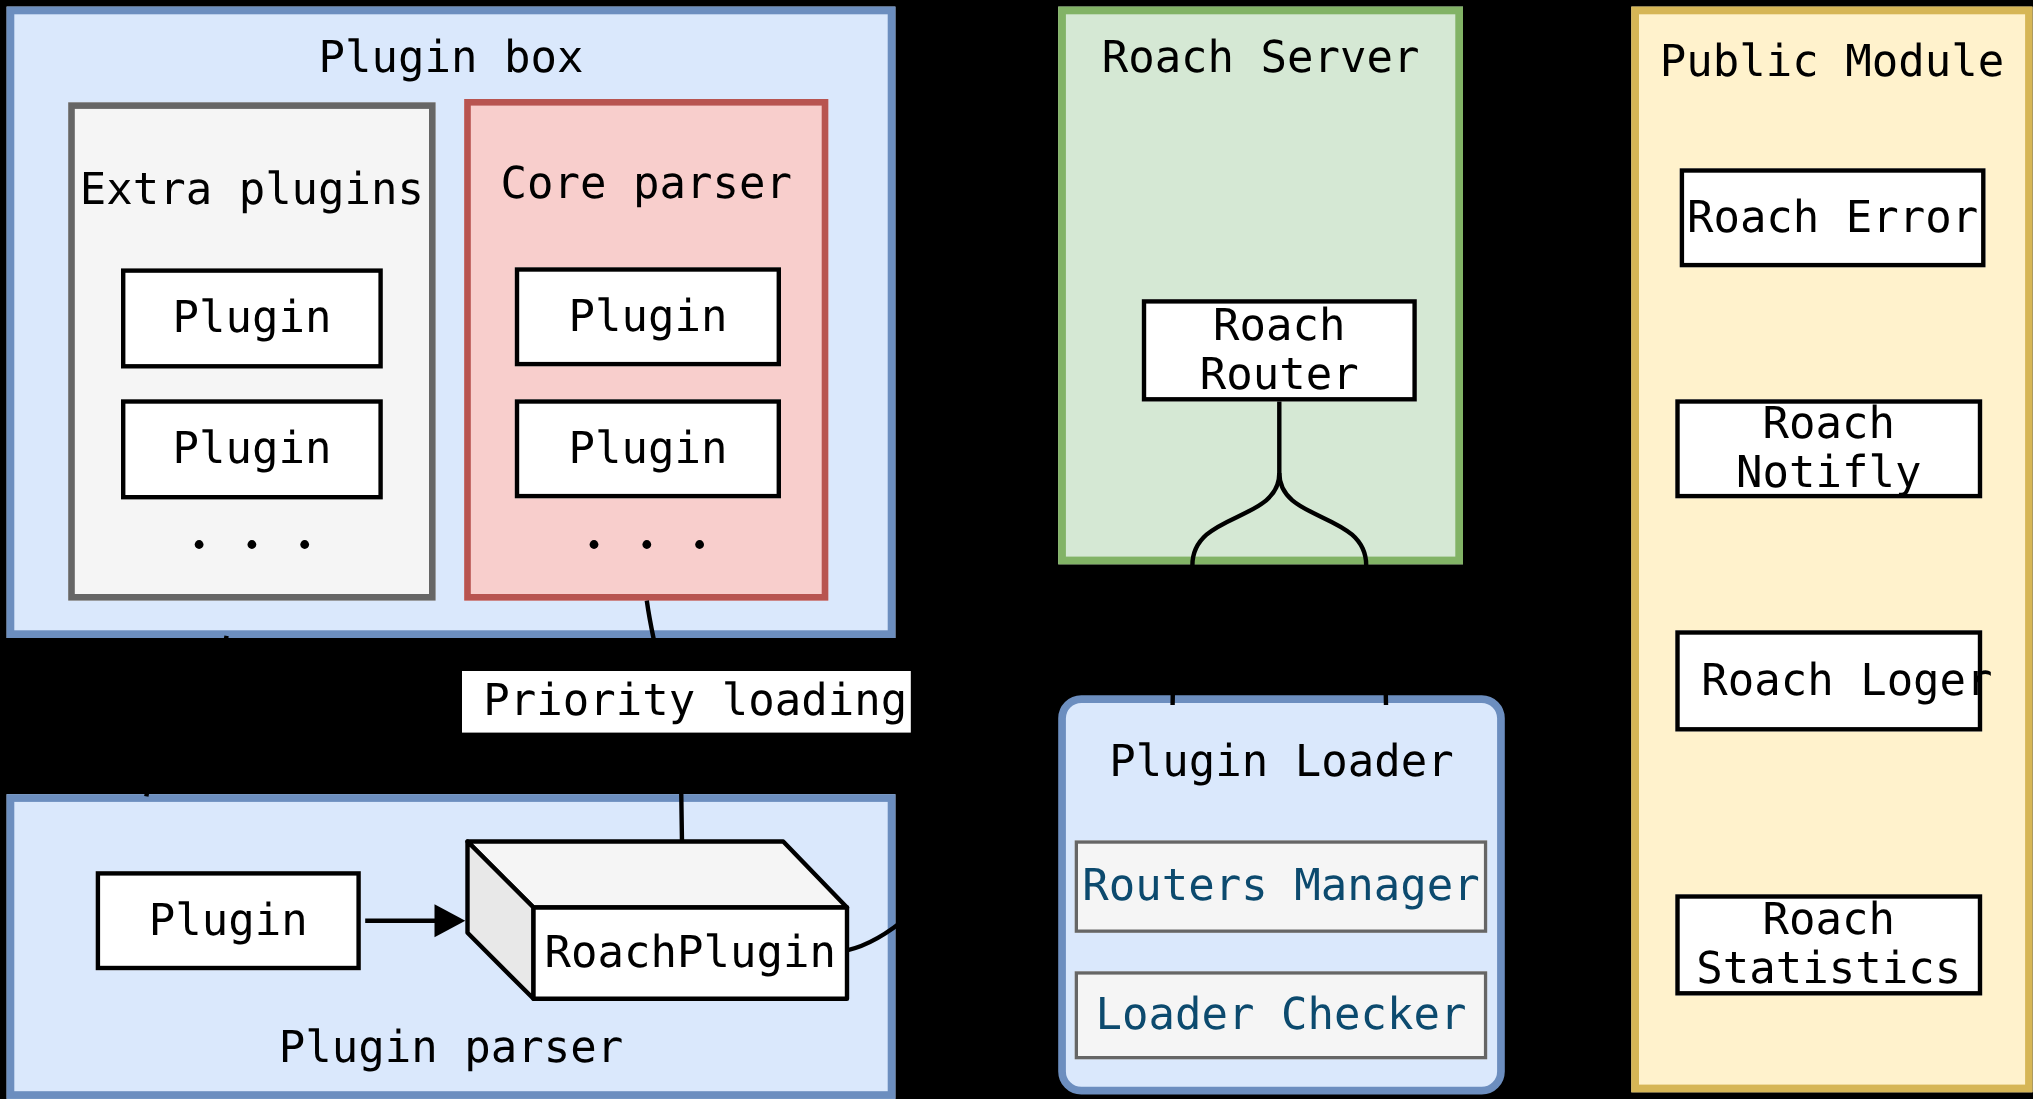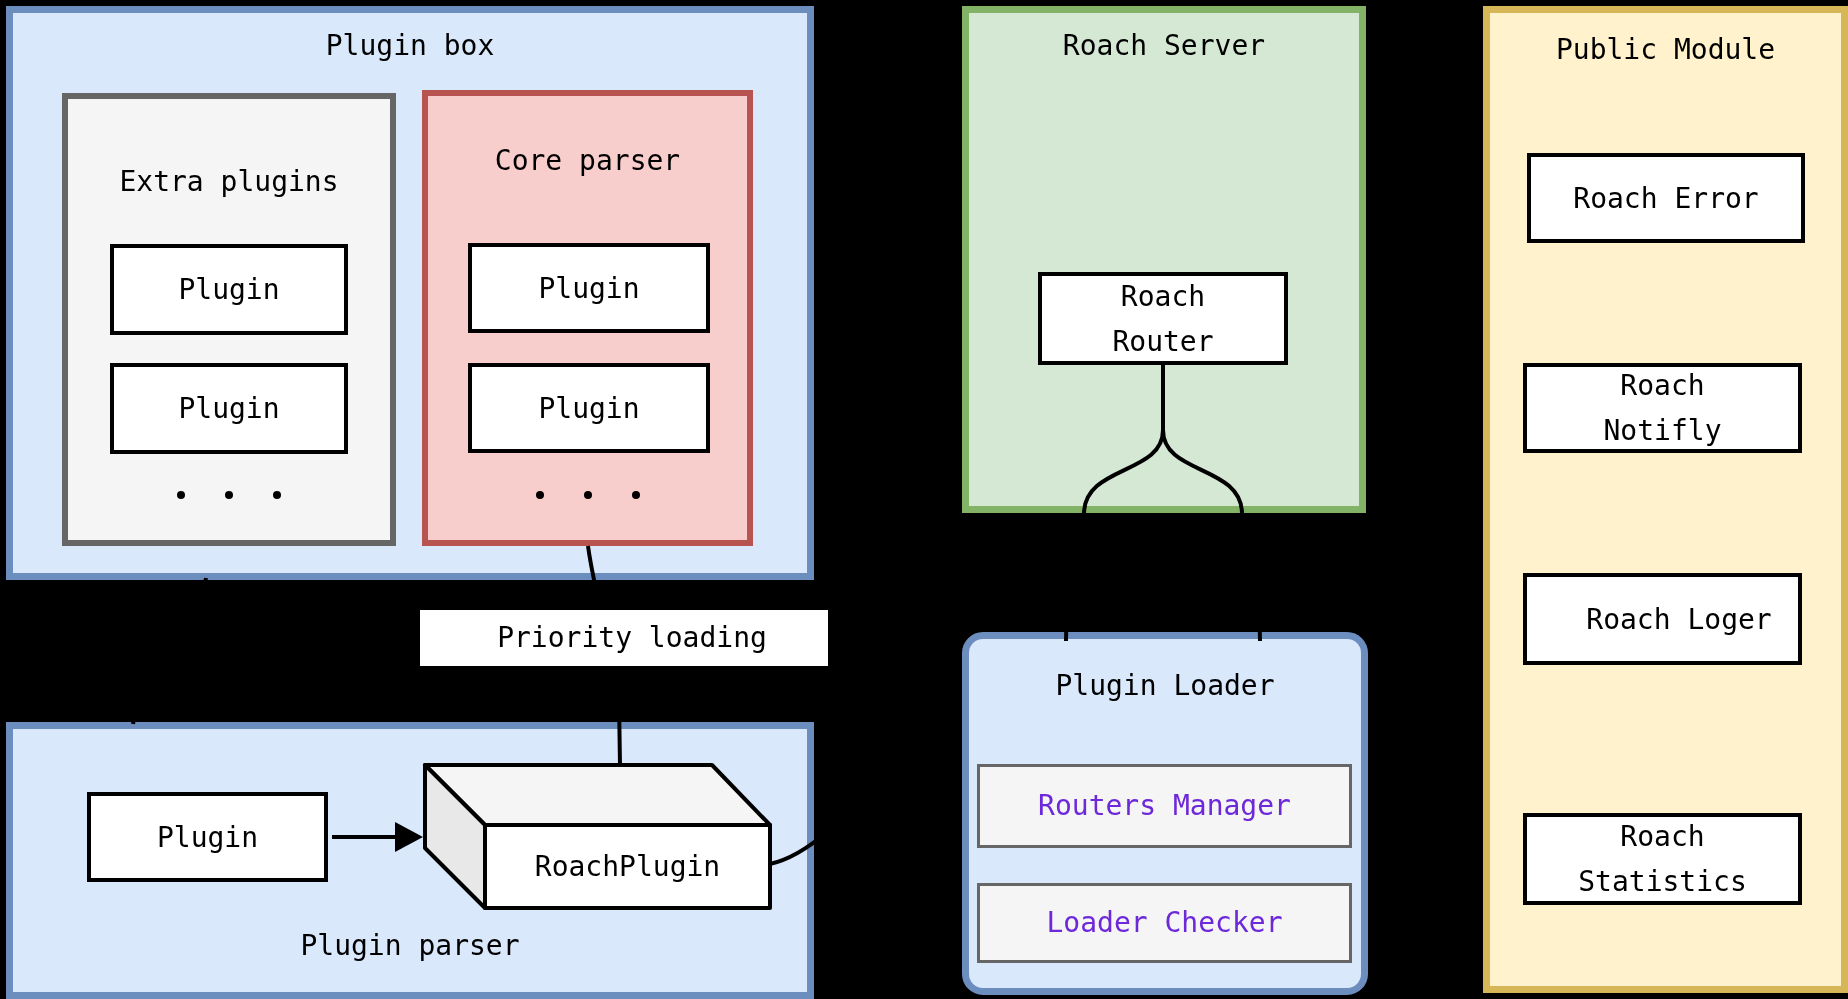--- a/index.html
+++ b/index.html
@@ -1,49 +1,49 @@
 <!DOCTYPE html>
 <html><head>
 <meta charset="utf-8">
 <style>
   html,body{margin:0;padding:0;background:#000;}
   #canvas{
     position:relative;width:1848px;height:999px;background:#000;overflow:hidden;
     font-family:"DejaVu Sans Mono","Liberation Mono",monospace;
-    font-size:28px;color:#000;line-height:1.18;
+    font-size:40px;color:#000;line-height:1.18;
   }
   #canvas *{box-sizing:border-box;}
   .container{position:absolute;border-style:solid;border-width:7px;}
   .ctitle{position:absolute;left:0;right:0;text-align:center;white-space:nowrap;}
   .node{
     position:absolute;background:#fff;border:4px solid #000;
     display:flex;flex-direction:column;align-items:center;justify-content:center;
     text-align:center;white-space:nowrap;line-height:45px;
   }
   .subcontainer{position:absolute;border:6px solid #666;}
   .graynode{
-    position:absolute;background:#f5f5f5;border:3px solid #666;color:#6d28d9;
+    position:absolute;background:#f5f5f5;border:3px solid #666;color:#0c4a6e;
     display:flex;align-items:center;justify-content:center;white-space:nowrap;
   }
   .dots{position:absolute;left:0;right:0;display:flex;justify-content:center;gap:40px;}
   .dot{width:8px;height:8px;border-radius:50%;background:#000;}
   #edge-svg{position:absolute;left:0;top:0;z-index:4;pointer-events:none;}
   .overlay-label{position:absolute;z-index:5;display:flex;align-items:center;justify-content:center;white-space:nowrap;}
   #priority-chip{background:#fff;}
 </style>
 </head>
 <body>
 
 <div id="canvas">
 
   <div class="container" style="left:6px;top:6px;width:808px;height:574px;background:#dae8fc;border-color:#6c8ebf;">
     <div class="ctitle" style="top:16px;">Plugin box</div>
 
     <div class="subcontainer" style="left:49px;top:80px;width:334px;height:453px;background:#f5f5f5;border-color:#666;">
-      <div class="ctitle" style="top:50px;margin-top:16px;">Extra plugins</div>
+      <div class="ctitle" style="top:50px;">Extra plugins</div>
       <div class="node" style="left:42px;top:145px;width:238px;height:91px;">Plugin</div>
       <div class="node" style="left:42px;top:264px;width:238px;height:91px;">Plugin</div>
       <div class="dots" style="top:392px;">
         <span class="dot"></span>
           <span class="dot"></span>
           <span class="dot"></span>
       </div>
     </div>
 
     <div class="subcontainer" style="left:409px;top:77px;width:331px;height:456px;background:#f8cecc;border-color:#b85450;">
@@ -51,21 +51,21 @@
       <div class="node" style="left:40px;top:147px;width:242px;height:90px;">Plugin</div>
       <div class="node" style="left:40px;top:267px;width:242px;height:90px;">Plugin</div>
       <div class="dots" style="top:395px;">
         <span class="dot"></span>
           <span class="dot"></span>
           <span class="dot"></span>
       </div>
     </div>
   </div>
 
-  <div class="container" style="left:962px;top:6px;width:404px;height:507px;background:#d5e8d4;border-color:#82b366;">
+  <div class="container" style="left:962px;top:6px;width:368px;height:507px;background:#d5e8d4;border-color:#82b366;">
     <div class="ctitle" style="top:16px;">Roach Server</div>
     <div class="node" style="left:69px;top:259px;width:250px;height:93px;">
       <span>Roach</span>
       <span>Router</span>
     </div>
   </div>
 
   <div class="container" style="left:1483px;top:6px;width:365px;height:987px;background:#fff2cc;border-color:#d6b656;">
     <div class="ctitle" style="top:20px;">Public Module</div>
     <div class="node" style="left:37px;top:140px;width:278px;height:90px;">Roach Error</div>

